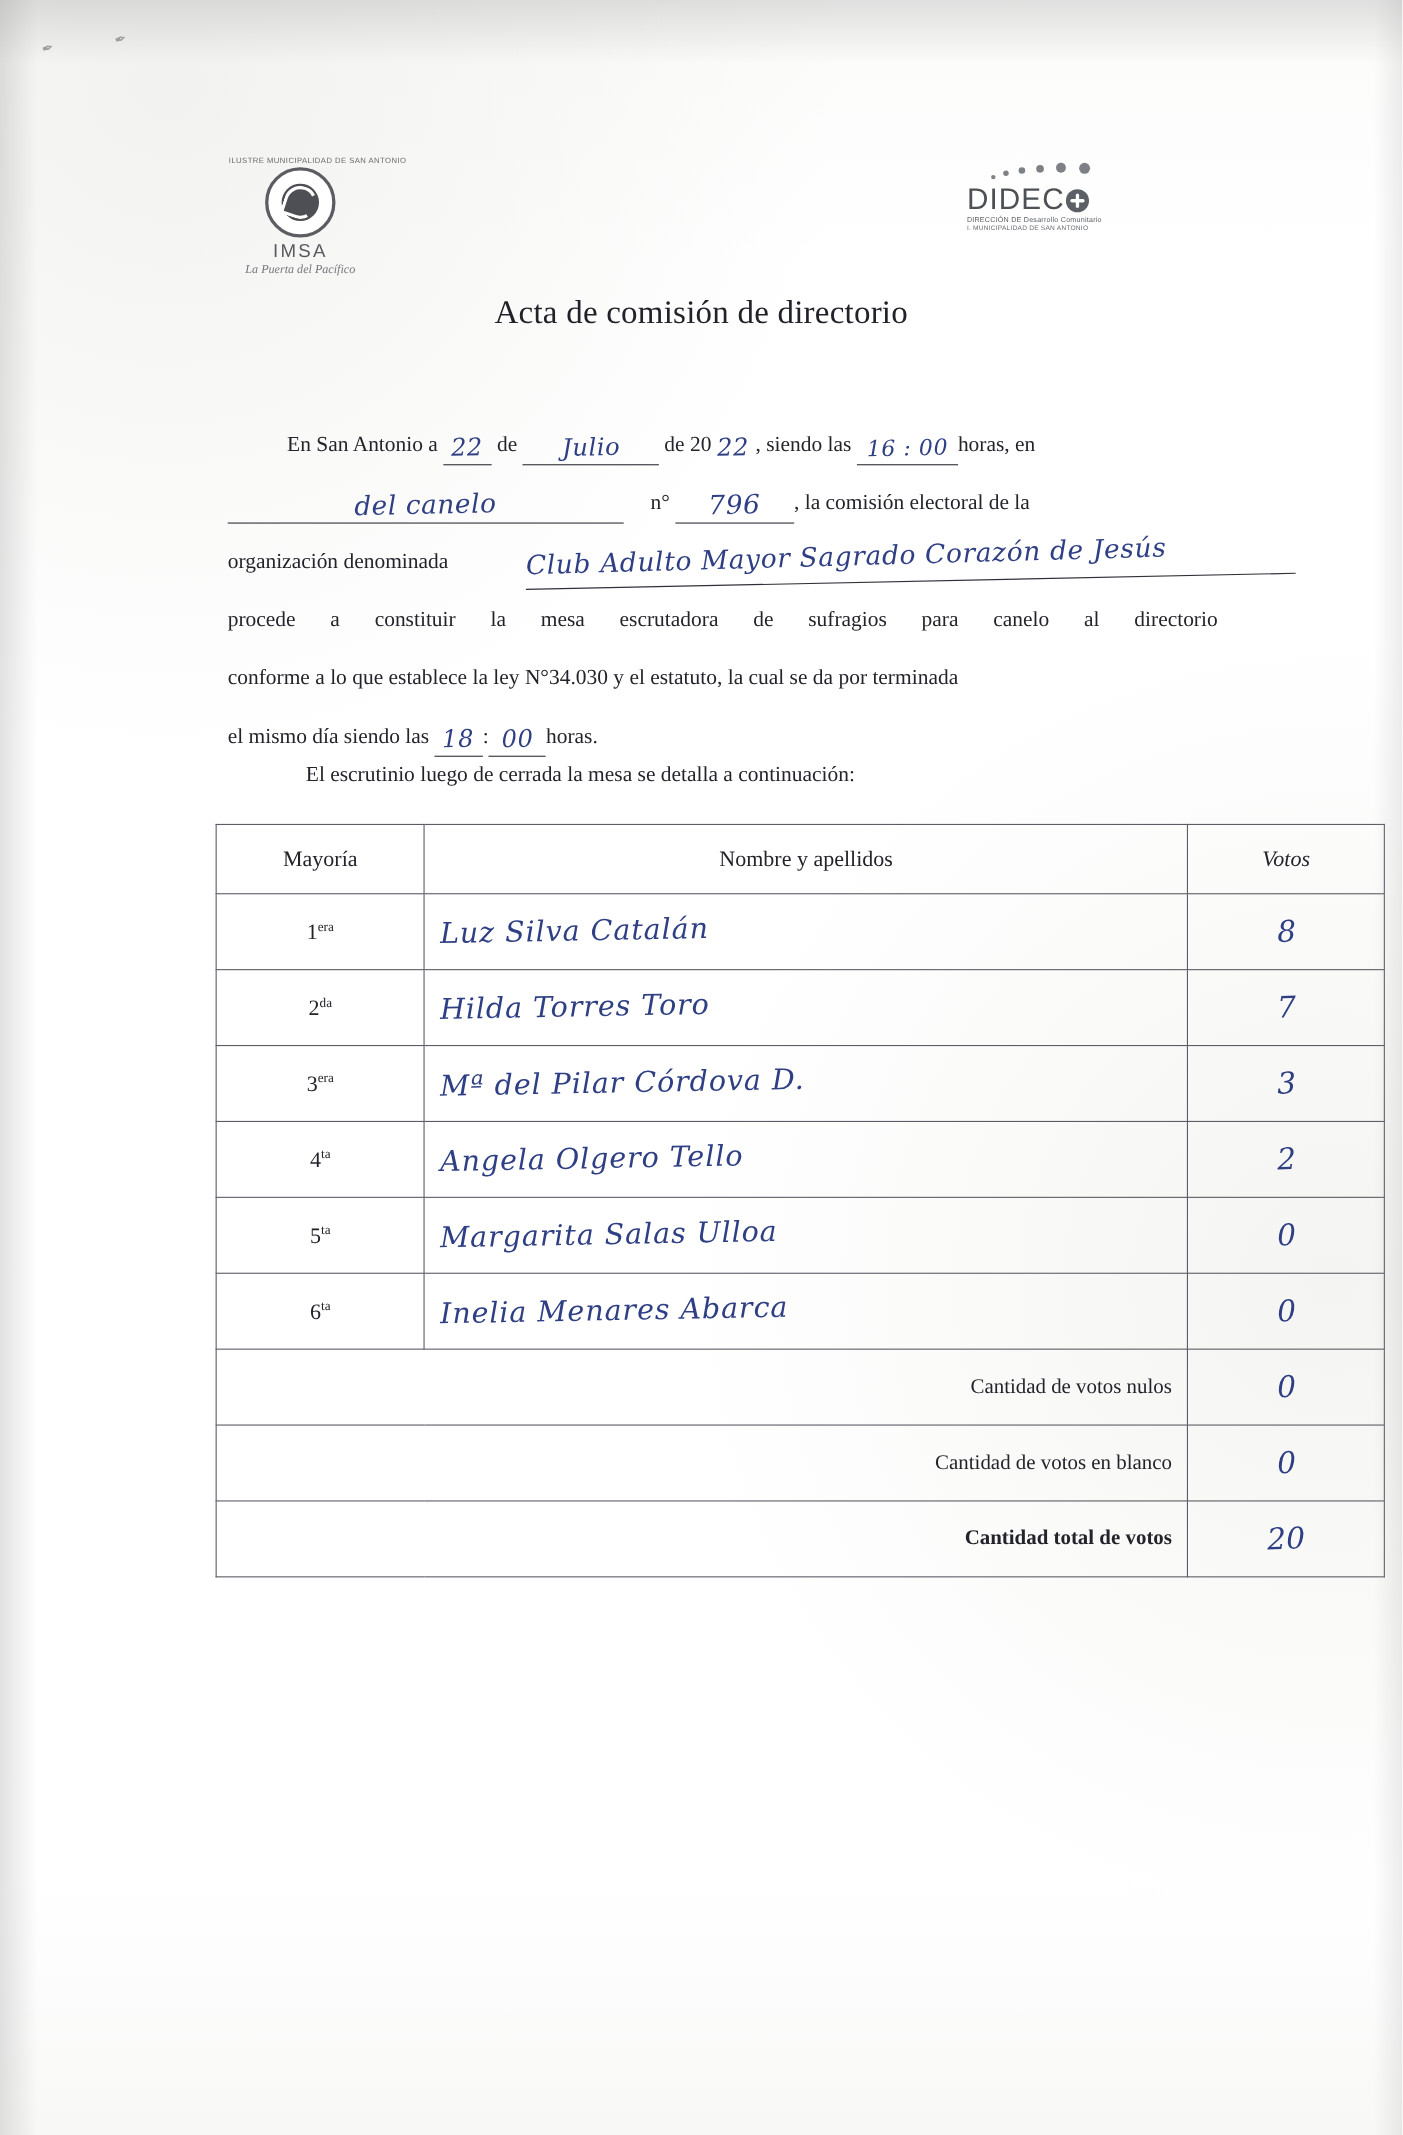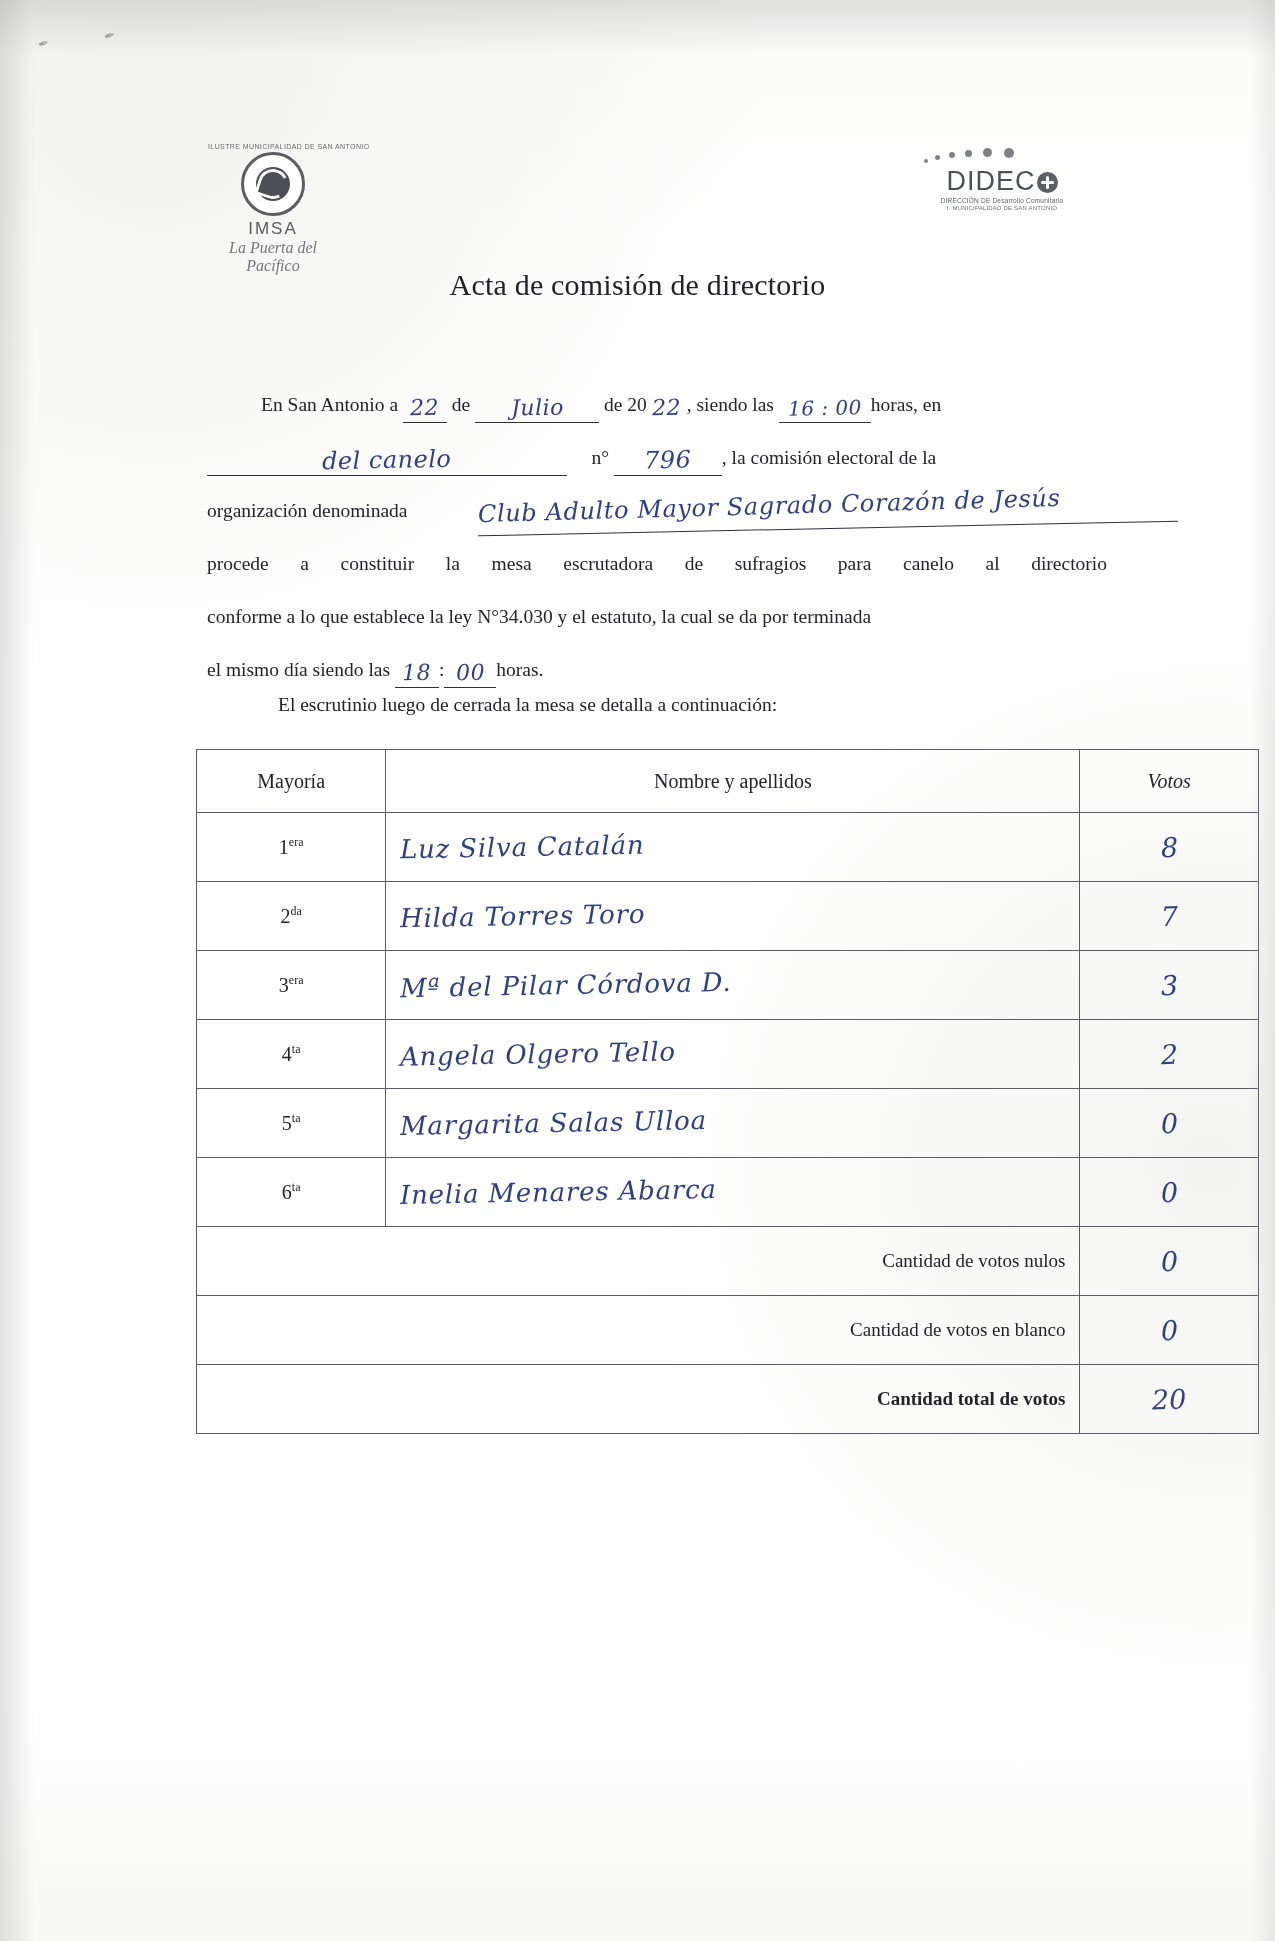--- a/index.html
+++ b/index.html
@@ -103,32 +103,32 @@
     white-space: nowrap;
   }
   .logo-imsa .name {
     margin-top: 3px;
     font-size: 17px;
     letter-spacing: 2px;
     color: #5a5a60;
     font-family: "Liberation Sans", sans-serif;
   }
   .logo-imsa .tagline {
-    font-size: 16px;
+    font-size: 11px;
     color: #76767c;
     font-style: italic;
     font-family: "Liberation Serif", serif;
   }
 
   .logo-dideco {
     position: absolute;
-    right: 173px;
+    right: 196px;
     top: 168px;
     width: 200px;
-    text-align: center;
+    text-align: left;
   }
   .logo-dideco .dots {
     position: absolute;
     left: 22px;
     top: -20px;
     width: 120px;
     height: 16px;
   }
   .logo-dideco .dots i {
     position: absolute;

